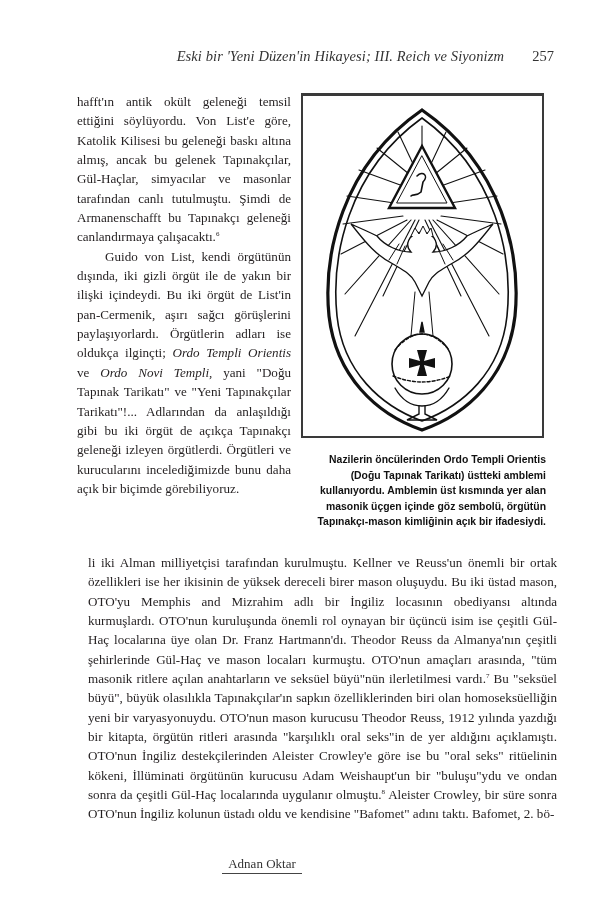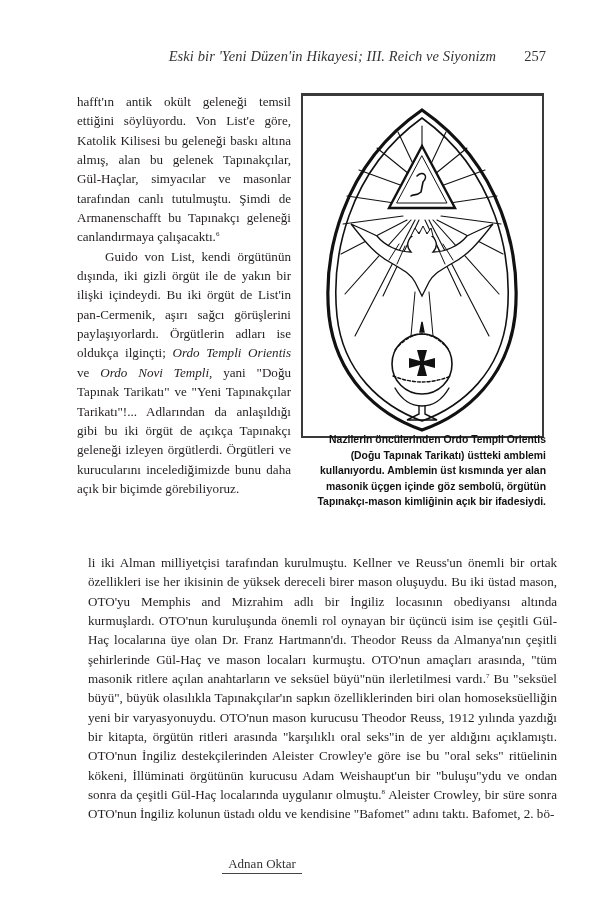--- a/index.html
+++ b/index.html
@@ -1,45 +1,45 @@
 <!DOCTYPE html>
 <html><head>
   <meta charset="utf-8">
   <style>
     html, body { margin: 0; padding: 0; background: #ffffff; }
     body { width: 616px; height: 912px; position: relative; overflow: hidden;
            font-family: "Liberation Serif", "DejaVu Serif", serif; color: #231f20; }
-    .running-head { position: absolute; top: 48px; left: 100px; width: 446px; height: 20px; }
+    .running-head { position: absolute; top: 48px; left: 108px; width: 446px; height: 20px; }
     .running-title { position: absolute; right: 50px; top: 0; font-style: italic; font-size: 14.5px; color: #333; letter-spacing: 0.1px; }
     .page-number { position: absolute; right: 0; top: 0; font-size: 14.5px; color: #333; text-align: center; }
 
     .narrow-col { position: absolute; left: 77px; top: 92px; width: 214px; font-size: 13.1px; line-height: 19.35px; text-align: justify; }
     .narrow-col p, .wide-col p { margin: 0; }
     .indent { text-indent: 28px; }
     .wide-col { position: absolute; left: 88px; top: 553px; width: 469px; font-size: 13.1px; line-height: 19.35px; text-align: justify; }
     sup { font-size: 7px; line-height: 0; vertical-align: 5px; }
     em { }
 
     .figure { position: absolute; left: 301px; top: 93px; width: 243px; height: 345px; border: 2px solid #3a3a3a; border-top-width: 3px; box-sizing: border-box; background: #fff; }
     .figure svg { position: absolute; left: 0; top: 0; }
-    .caption { position: absolute; left: 305px; top: 432px; width: 241px; font-family: "Liberation Sans", "DejaVu Sans", sans-serif; font-weight: bold; font-size: 10.4px; line-height: 15.6px; text-align: right; color: #111; }
+    .caption { position: absolute; left: 305px; top: 452px; width: 241px; font-family: "Liberation Sans", "DejaVu Sans", sans-serif; font-weight: bold; font-size: 10.4px; line-height: 15.6px; text-align: right; color: #111; }
 
     .footer { position: absolute; top: 854px; left: 0; width: 524px; text-align: center; }
     .footer span { display: inline-block; font-size: 13px; color: #333; padding: 0 6px 1px; border-bottom: 1px solid #444; }
   </style>
 </head>
 <body>
 
 <div class="running-head">
   <span class="running-title">Eski bir 'Yeni Düzen'in Hikayesi; III. Reich ve Siyonizm</span>
   <span class="page-number">257</span>
 </div>
 
 <div class="narrow-col">
-  <p><span>hafft'ın antik okült geleneği temsil ettiğini söylüyordu. Von List'e göre, Katolik Kilisesi bu geleneği baskı altına almış, alan bu gelenek Tapınakçılar, Gül-Haçlar, simyacılar ve masonlar tarafından canlı tutulmuştu. Şimdi de Armanenschafft bu Tapınakçı geleneği canlandırmaya çalışacaktı.</span><sup>6</sup></p>
+  <p><span>hafft'ın antik okült geleneği temsil ettiğini söylüyordu. Von List'e göre, Katolik Kilisesi bu geleneği baskı altına almış, ancak bu gelenek Tapınakçılar, Gül-Haçlar, simyacılar ve masonlar tarafından canlı tutulmuştu. Şimdi de Armanenschafft bu Tapınakçı geleneği canlandırmaya çalışacaktı.</span><sup>6</sup></p>
   <p class="indent"><span>Guido von List, kendi örgütünün dışında, iki gizli örgüt ile de yakın bir ilişki içindeydi. Bu iki örgüt de List'in pan-Cermenik, aşırı sağcı görüşlerini paylaşıyorlardı. Örgütlerin adları ise oldukça ilginçti; </span><em>Ordo Templi Orientis</em><span> ve </span><em>Ordo Novi Templi</em><span>, yani "Doğu Tapınak Tarikatı" ve "Yeni Tapınakçılar Tarikatı"!... Adlarından da anlaşıldığı gibi bu iki örgüt de açıkça Tapınakçı geleneği izleyen örgütlerdi. Örgütleri ve kurucularını incelediğimizde bunu daha açık bir biçimde görebiliyoruz.</span></p>
 </div>
 
 <div class="figure">
   <svg width="239" height="340" viewBox="0 0 239 340">
     <g fill="none" stroke="#111" stroke-linecap="round">
 
       <path d="M119 14 C 200 70, 218 160, 212 220 C 205 280, 165 318, 119 334 C 73 318, 33 280, 26 220 C 20 160, 38 70, 119 14 Z" stroke-width="3.2"></path>
       <path d="M119 22 C 194 76, 210 162, 204 220 C 198 276, 160 310, 119 325 C 78 310, 40 276, 34 220 C 28 162, 44 76, 119 22 Z" stroke-width="1.6"></path>
 

